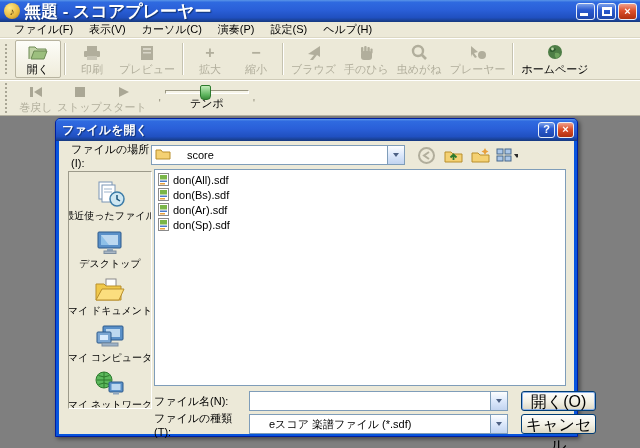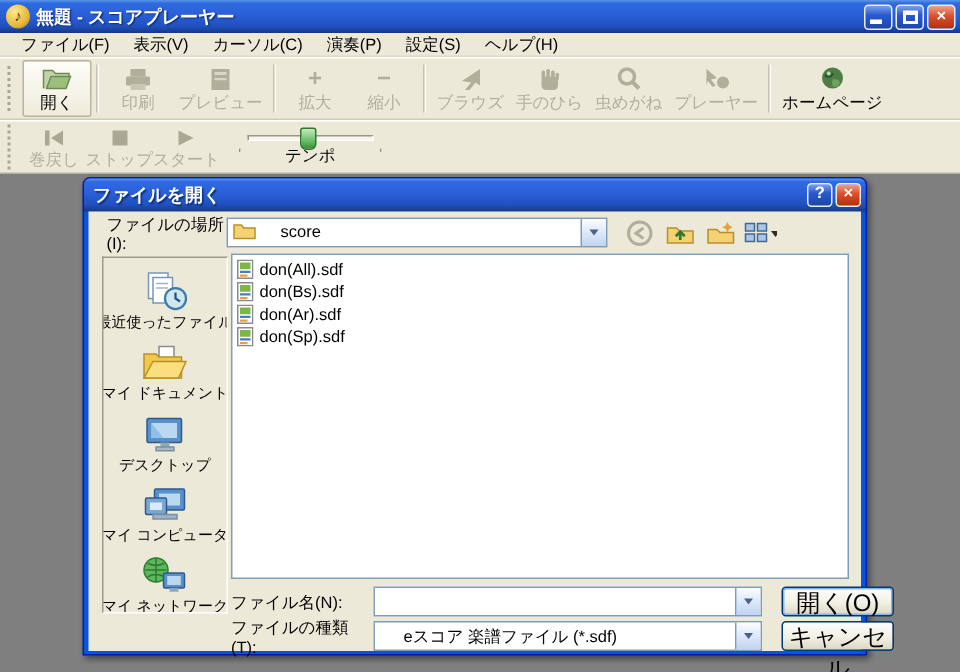--- a/index.html
+++ b/index.html
@@ -6,21 +6,21 @@
   html,body { width:640px; height:448px; }
   body { font-family:"Liberation Sans",sans-serif; font-size:11px; color:#000; }
   .window { position:relative; width:640px; height:448px; background:#ece9d8; overflow:hidden; }
 
   
   .titlebar { height:22px; display:flex; align-items:center; padding:0 3px 0 4px;
     background:linear-gradient(180deg,#5a96e8 0%,#2f6ae0 10%,#2a5fd8 45%,#2050c0 80%,#16397e 100%); }
   .app-icon { width:16px; height:16px; border-radius:8px; margin-right:4px; flex:none;
     background:radial-gradient(circle at 35% 30%,#ffe98a,#e8b83c 60%,#a87818); 
     display:flex; align-items:center; justify-content:center; color:#5a3c08; font-size:10px; font-weight:bold; }
-  .title-text { flex:1; color:#fff; font-weight:bold; font-size:12px; text-shadow:1px 1px 1px #10306e;
+  .title-text { flex:1; color:#fff; font-weight:bold; font-size:17px; text-shadow:1px 1px 1px #10306e;
     white-space:nowrap; overflow:hidden; }
   .win-controls { display:flex; gap:2px; }
   .winbtn { width:19px; height:17px; border:1px solid #e8eef8; border-radius:3px; position:relative;
     background:linear-gradient(180deg,#7ba0ea,#2a5ad0 40%,#1d46ac); cursor:default; }
   .winbtn.close { background:linear-gradient(180deg,#f0a08c,#dd4f2a 45%,#b03010); color:#fff;
     font-size:11px; font-weight:bold; line-height:14px; text-align:center; }
   .glyph-min { position:absolute; left:3px; bottom:3px; width:8px; height:3px; background:#fff; }
   .glyph-max { position:absolute; left:4px; top:3px; width:10px; height:9px; border:2px solid #fff; border-top-width:3px; }
 
   
@@ -328,36 +328,36 @@
                 <rect x="5" y="2" width="13" height="17" fill="#fff" stroke="#7b96b5"></rect>
                 <rect x="8" y="5" width="13" height="17" fill="#fff" stroke="#7b96b5"></rect>
                 <line x1="10" y1="9" x2="18" y2="9" stroke="#9db4cc"></line>
                 <line x1="10" y1="12" x2="18" y2="12" stroke="#9db4cc"></line>
                 <circle cx="23" cy="19" r="7" fill="#cfe7f2" stroke="#3c7ca8" stroke-width="1.5"></circle>
                 <path d="M23 15 v4 l3 2" fill="none" stroke="#1c567c" stroke-width="1.5"></path>
               </svg>
             <span class="plabel">最近使ったファイル</span>
           </div>
           <div class="place">
-            <svg width="32" height="26">
-                <rect x="12" y="2" width="10" height="9" fill="#fff" stroke="#8a8a8a"></rect>
-                <path d="M2 23 V7 h8 l2 2 h15 v14 z" fill="#f0c84a" stroke="#b98f2c"></path>
-                <path d="M2 23 L8 12 h22 l-5 11 z" fill="#fbde7e" stroke="#b98f2c"></path>
-              </svg>
-            <span class="plabel">マイ ドキュメント</span>
-          </div>
-          <div class="place">
             <svg width="32" height="27">
                 <rect x="4" y="3" width="23" height="16" rx="1" fill="#5a90c8" stroke="#2d5a8c"></rect>
                 <rect x="7" y="6" width="17" height="10" fill="#bcd8f0"></rect>
                 <path d="M7 6 l8 10 h-8 z" fill="#8ec0e8"></path>
                 <rect x="13" y="19" width="6" height="3" fill="#8ea6be"></rect>
                 <rect x="10" y="22" width="12" height="2.5" fill="#aab8c6" stroke="#7c8ea0"></rect>
               </svg>
             <span class="plabel">デスクトップ</span>
+          </div>
+          <div class="place">
+            <svg width="32" height="26">
+                <rect x="12" y="2" width="10" height="9" fill="#fff" stroke="#8a8a8a"></rect>
+                <path d="M2 23 V7 h8 l2 2 h15 v14 z" fill="#f0c84a" stroke="#b98f2c"></path>
+                <path d="M2 23 L8 12 h22 l-5 11 z" fill="#fbde7e" stroke="#b98f2c"></path>
+              </svg>
+            <span class="plabel">マイ ドキュメント</span>
           </div>
           <div class="place">
             <svg width="32" height="26">
                 <rect x="9" y="2" width="20" height="14" rx="1" fill="#5a90c8" stroke="#2d5a8c"></rect>
                 <rect x="12" y="5" width="14" height="8" fill="#bcd8f0"></rect>
                 <rect x="3" y="8" width="14" height="11" rx="1" fill="#7ba6d2" stroke="#2d5a8c"></rect>
                 <rect x="6" y="11" width="8" height="5" fill="#d8eafc"></rect>
                 <rect x="8" y="19" width="16" height="3" fill="#9cb2c8" stroke="#7c8ea0"></rect>
               </svg>
             <span class="plabel">マイ コンピュータ</span>

